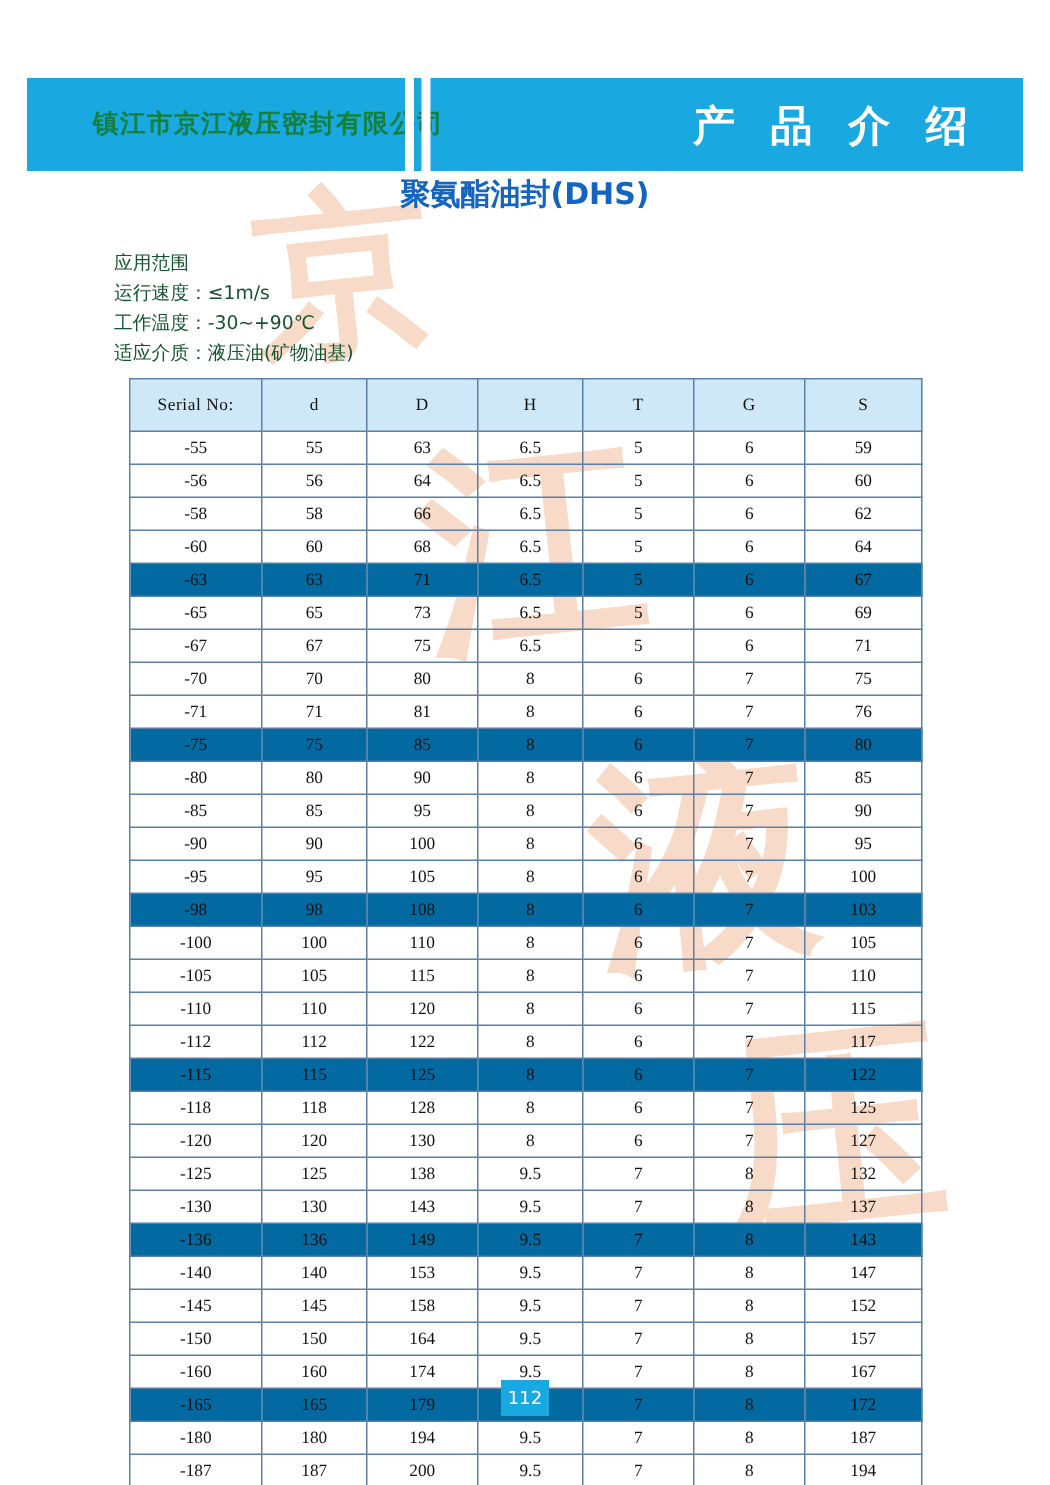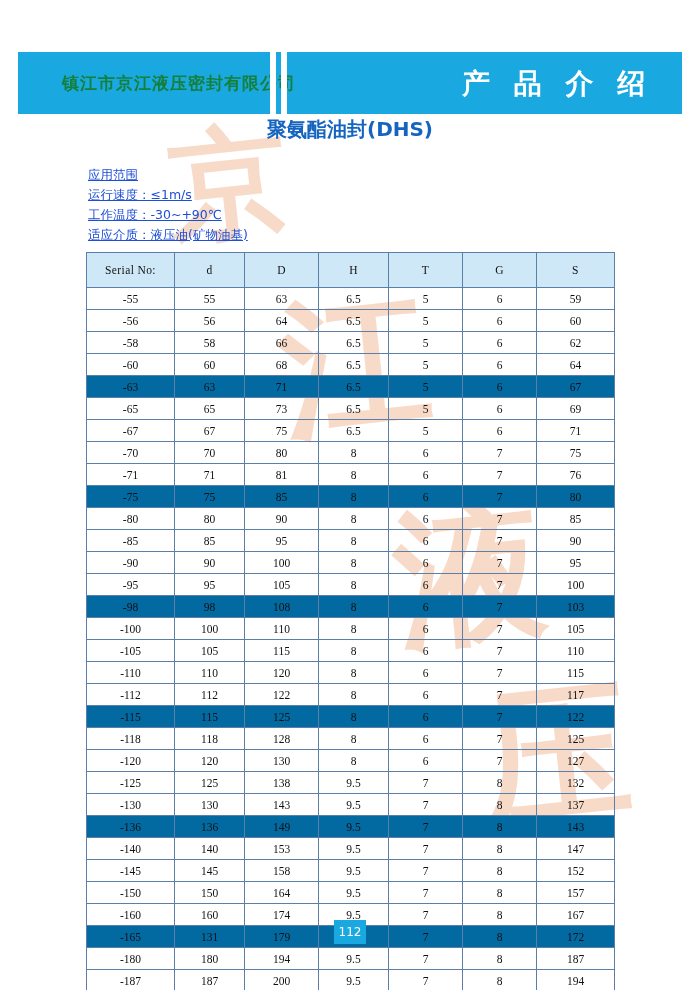--- a/index.html
+++ b/index.html
@@ -112,28 +112,27 @@
     color: #1565c0;
     font-family: "DejaVu Sans", sans-serif;
     font-weight: bold;
     font-size: 20px;
     z-index: 3;
   }
 
   
   .specs {
     position: absolute;
-    left: 88px;
+    left: 76px;
     top: 165px;
     z-index: 3;
-    color: #1d4ed8;
+    color: #14532d;
     font-family: "DejaVu Sans", sans-serif;
     font-size: 12.5px;
     line-height: 20px;
-    text-decoration: underline;
   }
   .specs div { white-space: nowrap; }
 
   
   .table-wrap {
     position: absolute;
     left: 86px;
     top: 252px;
     width: 528px;
     z-index: 3;
@@ -494,21 +493,21 @@
             <td>-160</td>
             <td>160</td>
             <td>174</td>
             <td>9.5</td>
             <td>7</td>
             <td>8</td>
             <td>167</td>
           </tr>
           <tr class="hl">
             <td>-165</td>
-            <td>131</td>
+            <td>165</td>
             <td>179</td>
             <td>9.5</td>
             <td>7</td>
             <td>8</td>
             <td>172</td>
           </tr>
           <tr>
             <td>-180</td>
             <td>180</td>
             <td>194</td>

